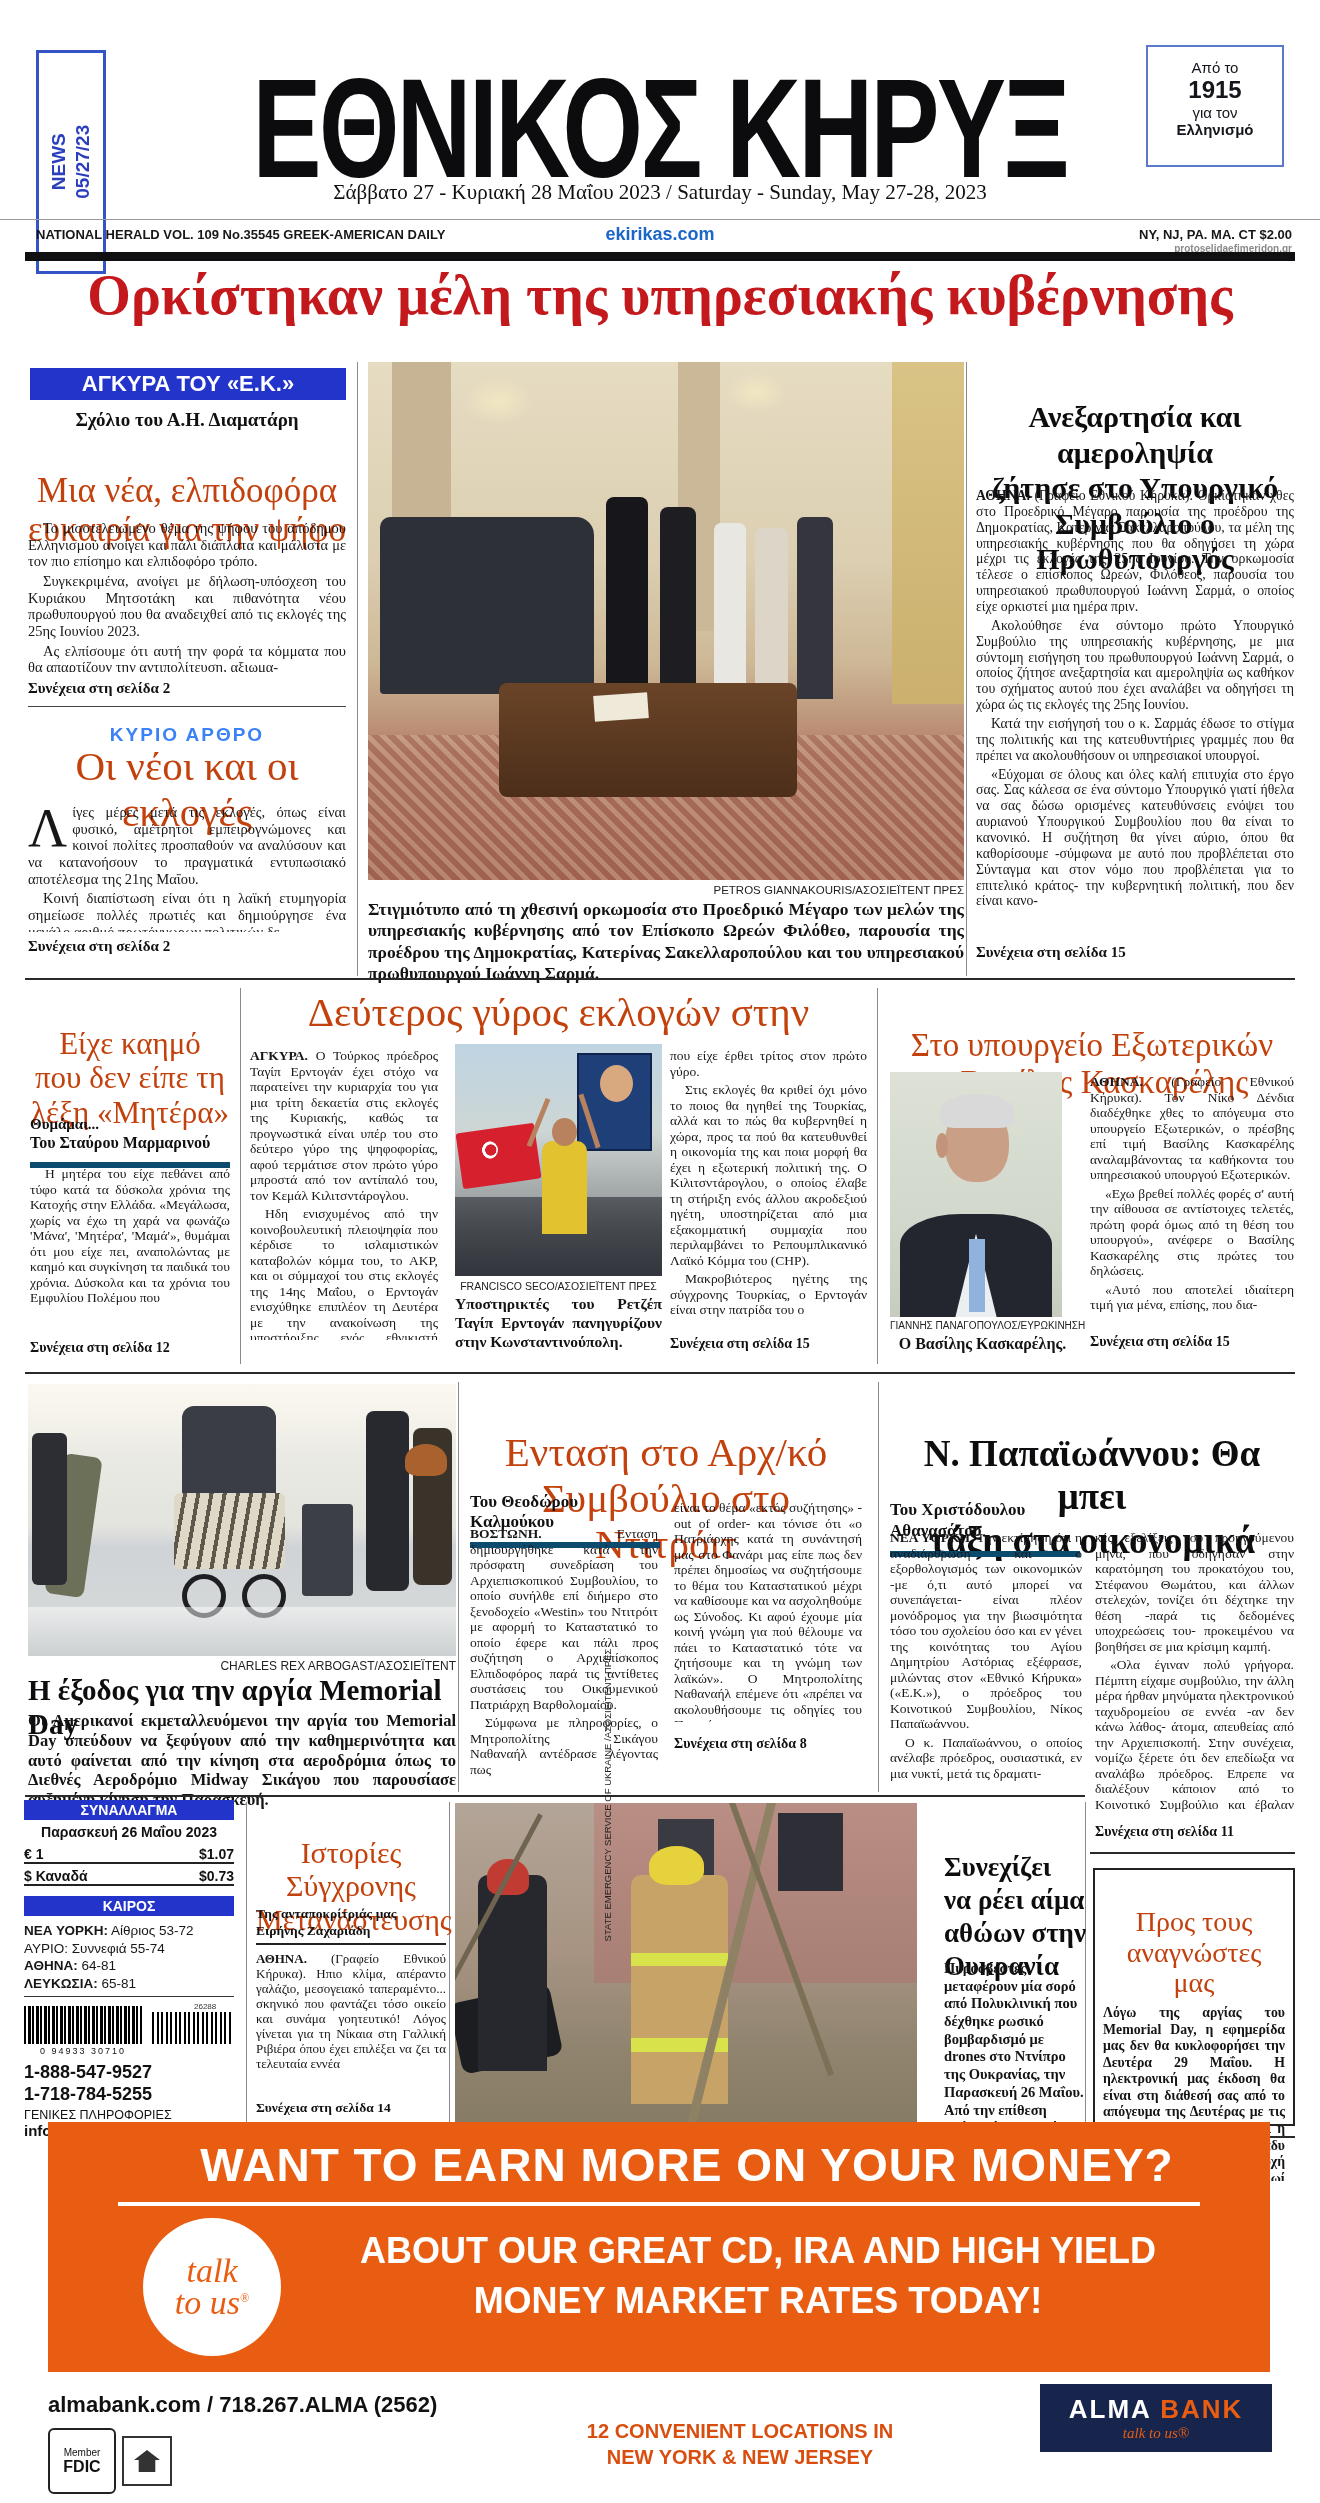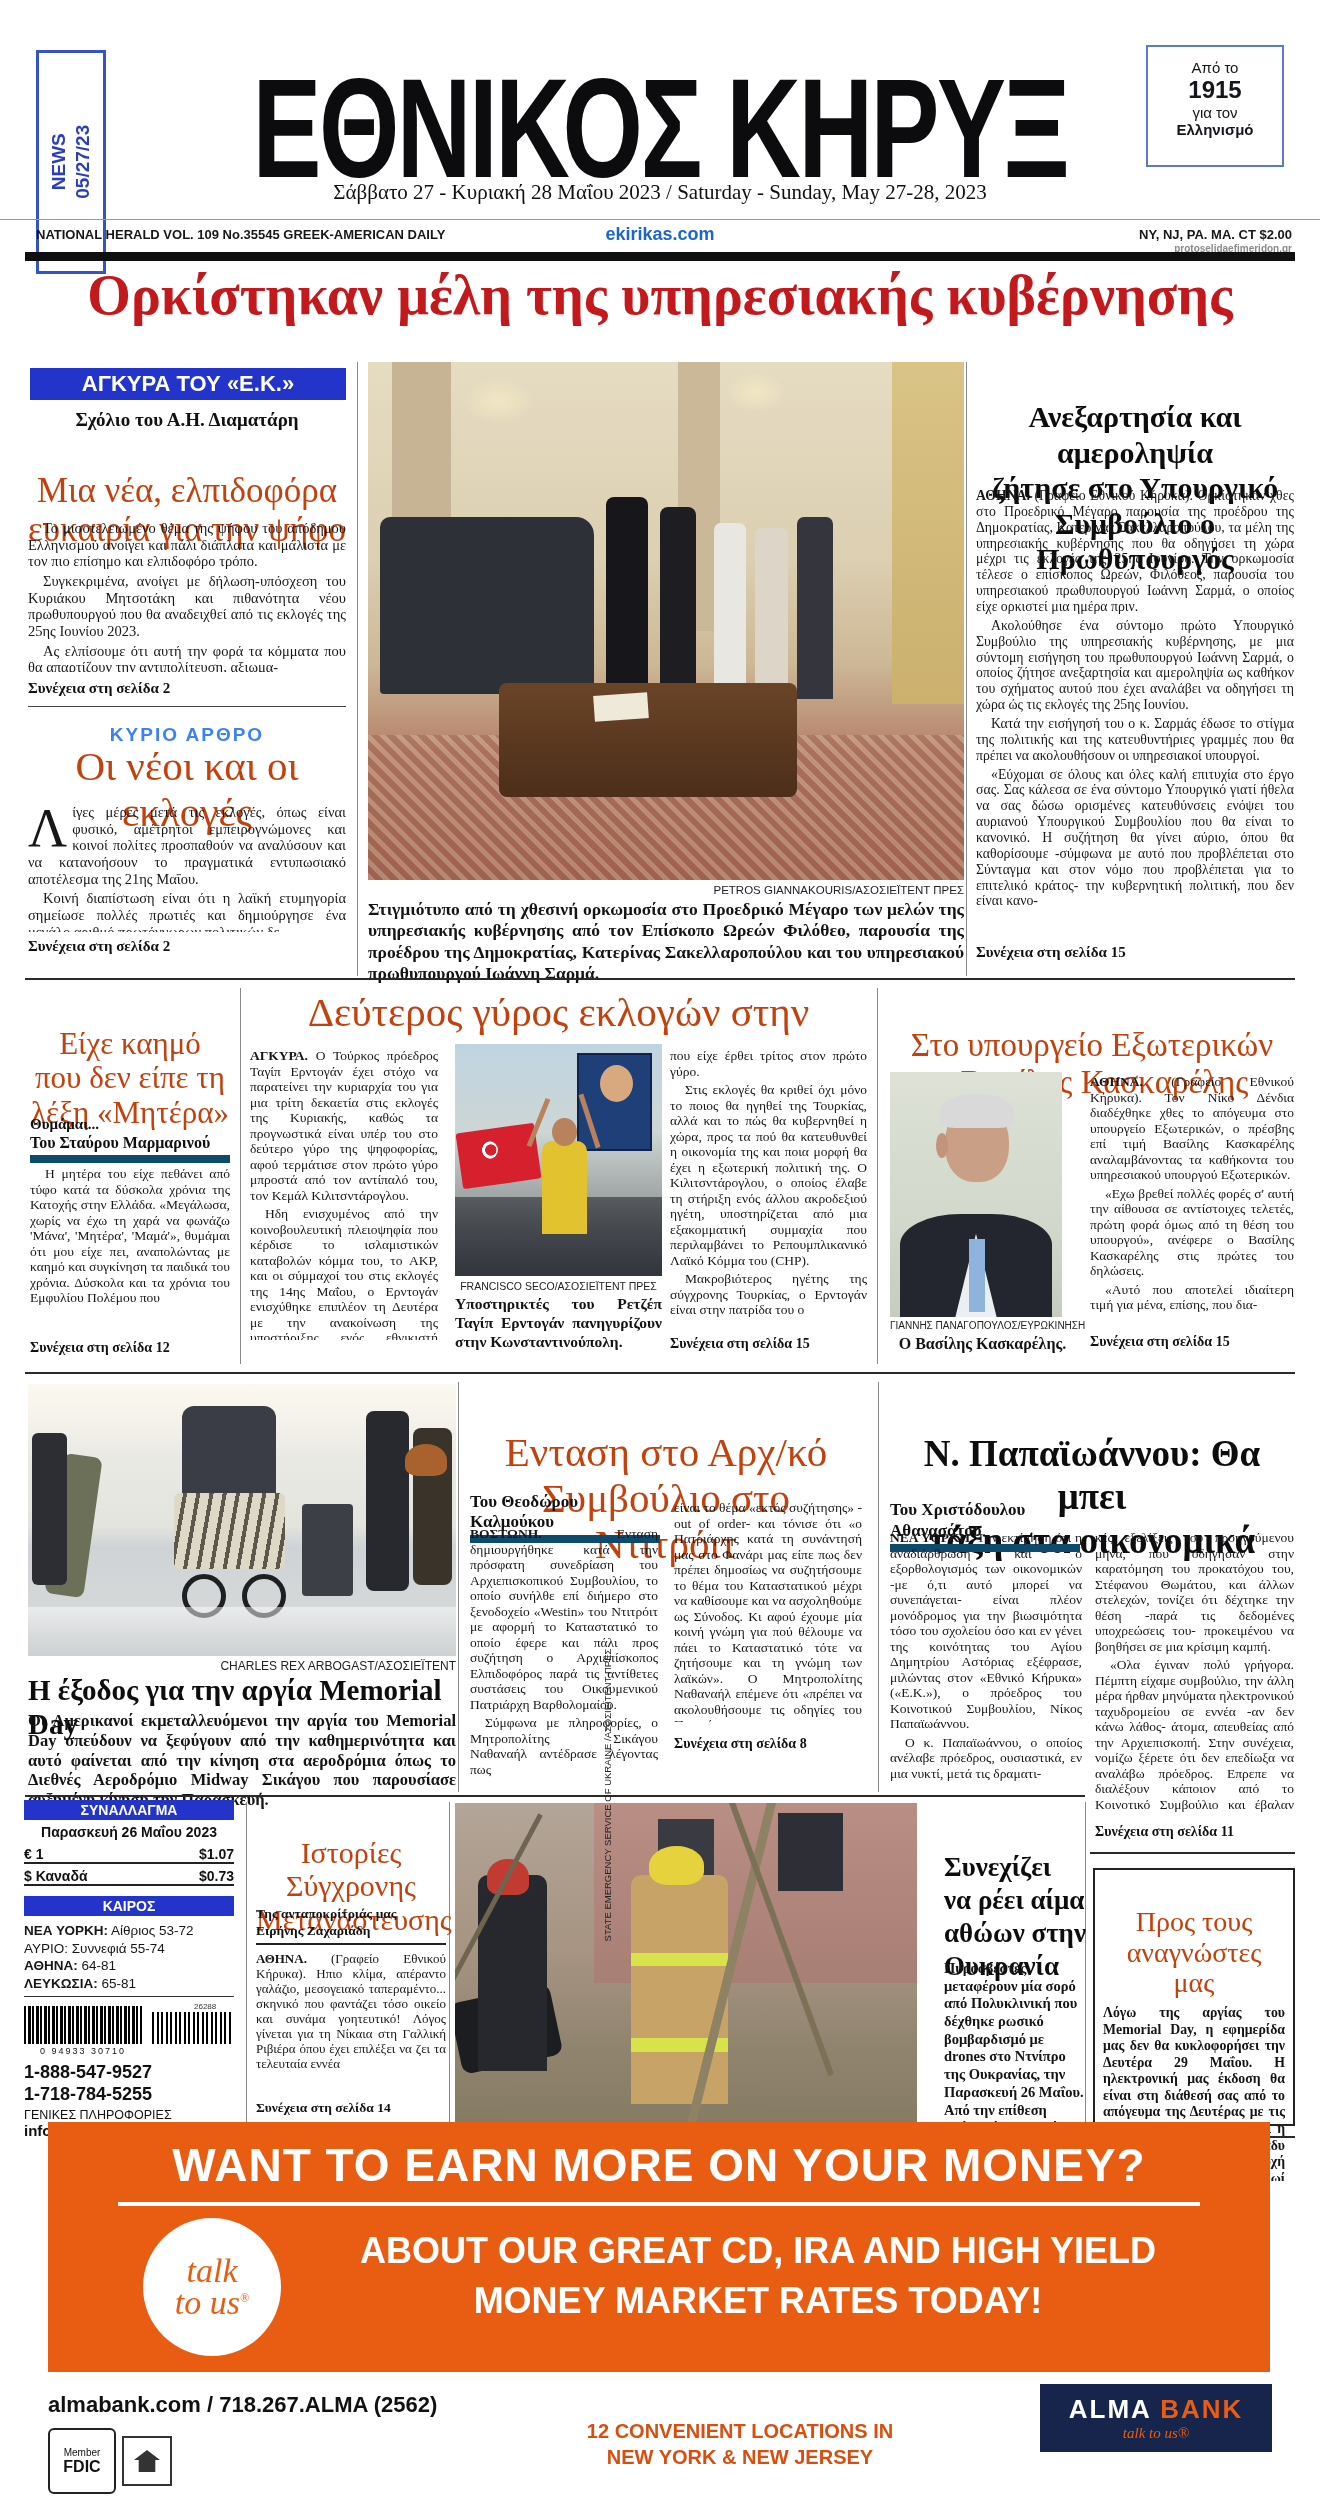--- a/index.html
+++ b/index.html
@@ -14,21 +14,21 @@
   .hl{font-weight:400;line-height:1.12;color:#c2410c;}
   .hlb{font-weight:700;line-height:1.18;color:#0d0d0f;}
   .body{font-size:14px;line-height:1.15;text-align:justify;color:#17171a;overflow:hidden;}
   .body p{margin:0 0 3px 0;}
   .ind{text-indent:15px;}
   .cont{font-weight:700;font-size:15px;}
   .banner{background:#2334cb;color:#fff;font-weight:700;text-align:center;
           font-family:"Liberation Sans","DejaVu Sans",sans-serif;}
   .credit{font-family:"Liberation Sans","DejaVu Sans",sans-serif;font-size:11.5px;color:#222;}
   .caption{font-weight:700;text-align:justify;line-height:1.22;color:#141416;}
-  .byline{font-weight:700;border-bottom:8px solid #0c4a6e;padding-bottom:3px;}
+  .byline{font-weight:700;border-bottom:6px solid #0c4a6e;padding-bottom:10px;}
   .vline{width:1px;background:#8a8a8a;}
   .hline{background:#2a2a2a;}
   .dropcap{float:left;font-size:54px;line-height:44px;padding:2px 5px 0 0;font-weight:400;}
   .shape{position:absolute;}
   .rot{transform:rotate(-90deg);transform-origin:center center;white-space:nowrap;}
 </style>
 </head>
 <body>
 
 <div class="page">
@@ -404,21 +404,21 @@
       <span>Προς τους
 αναγνώστες μας</span>
     </div>
     <div class="caption serif" style="font-size:13.8px;line-height:1.2;margin-top:6px;height:176px;overflow:hidden;">
       <span>Λόγω της αργίας του Memorial Day, η εφημερίδα μας δεν θα κυκλοφορήσει την Δευτέρα 29 Μαΐου. Η ηλεκτρονική μας έκδοση θα είναι στη διάθεσή σας από το απόγευμα της Δευτέρας με τις ειδήσεις του τριημέρου και η έντυπη την Τρίτη το βράδυ στη μητροπολιτική περιοχή της Νέας Υόρκης και το πρωί της Τετάρτης στις υπόλοιπες περιοχές.</span>
     </div>
   </div>
   <div class="abs hline" style="left:1090px;top:2136px;width:205px;height:2px;"></div>
 
   <div class="abs" style="left:48px;top:2122px;width:1222px;height:250px;background:#e85d12;">
-    <div class="sans center" style="position:absolute;left:0;top:16px;width:100%;font-size:46px;font-weight:800;color:#fff;letter-spacing:1px;">
+    <div class="sans center" style="position:absolute;left:0;top:16px;width:100%;font-size:46px;font-weight:800;color:#fff;letter-spacing:1px;padding-left:28px;">
       <span>WANT TO EARN MORE ON YOUR MONEY?</span>
     </div>
     <div class="shape" style="left:70px;top:80px;width:1082px;height:4px;background:#fff;"></div>
     <div class="shape" style="left:95px;top:96px;width:138px;height:138px;background:#fff;border-radius:50%;display:flex;flex-direction:column;align-items:center;justify-content:center;">
       <div class="serif" style="font-size:34px;font-style:italic;color:#e85d12;line-height:0.95;"><span>talk</span></div>
       <div class="serif" style="font-size:34px;font-style:italic;color:#e85d12;line-height:0.95;"><span>to us</span><sup style="font-size:12px;">®</sup></div>
     </div>
     <div class="sans center" style="position:absolute;left:240px;top:108px;width:940px;font-size:36px;font-weight:700;color:#fff;">
       <span>ABOUT OUR GREAT CD, IRA AND HIGH YIELD</span>
     </div>

